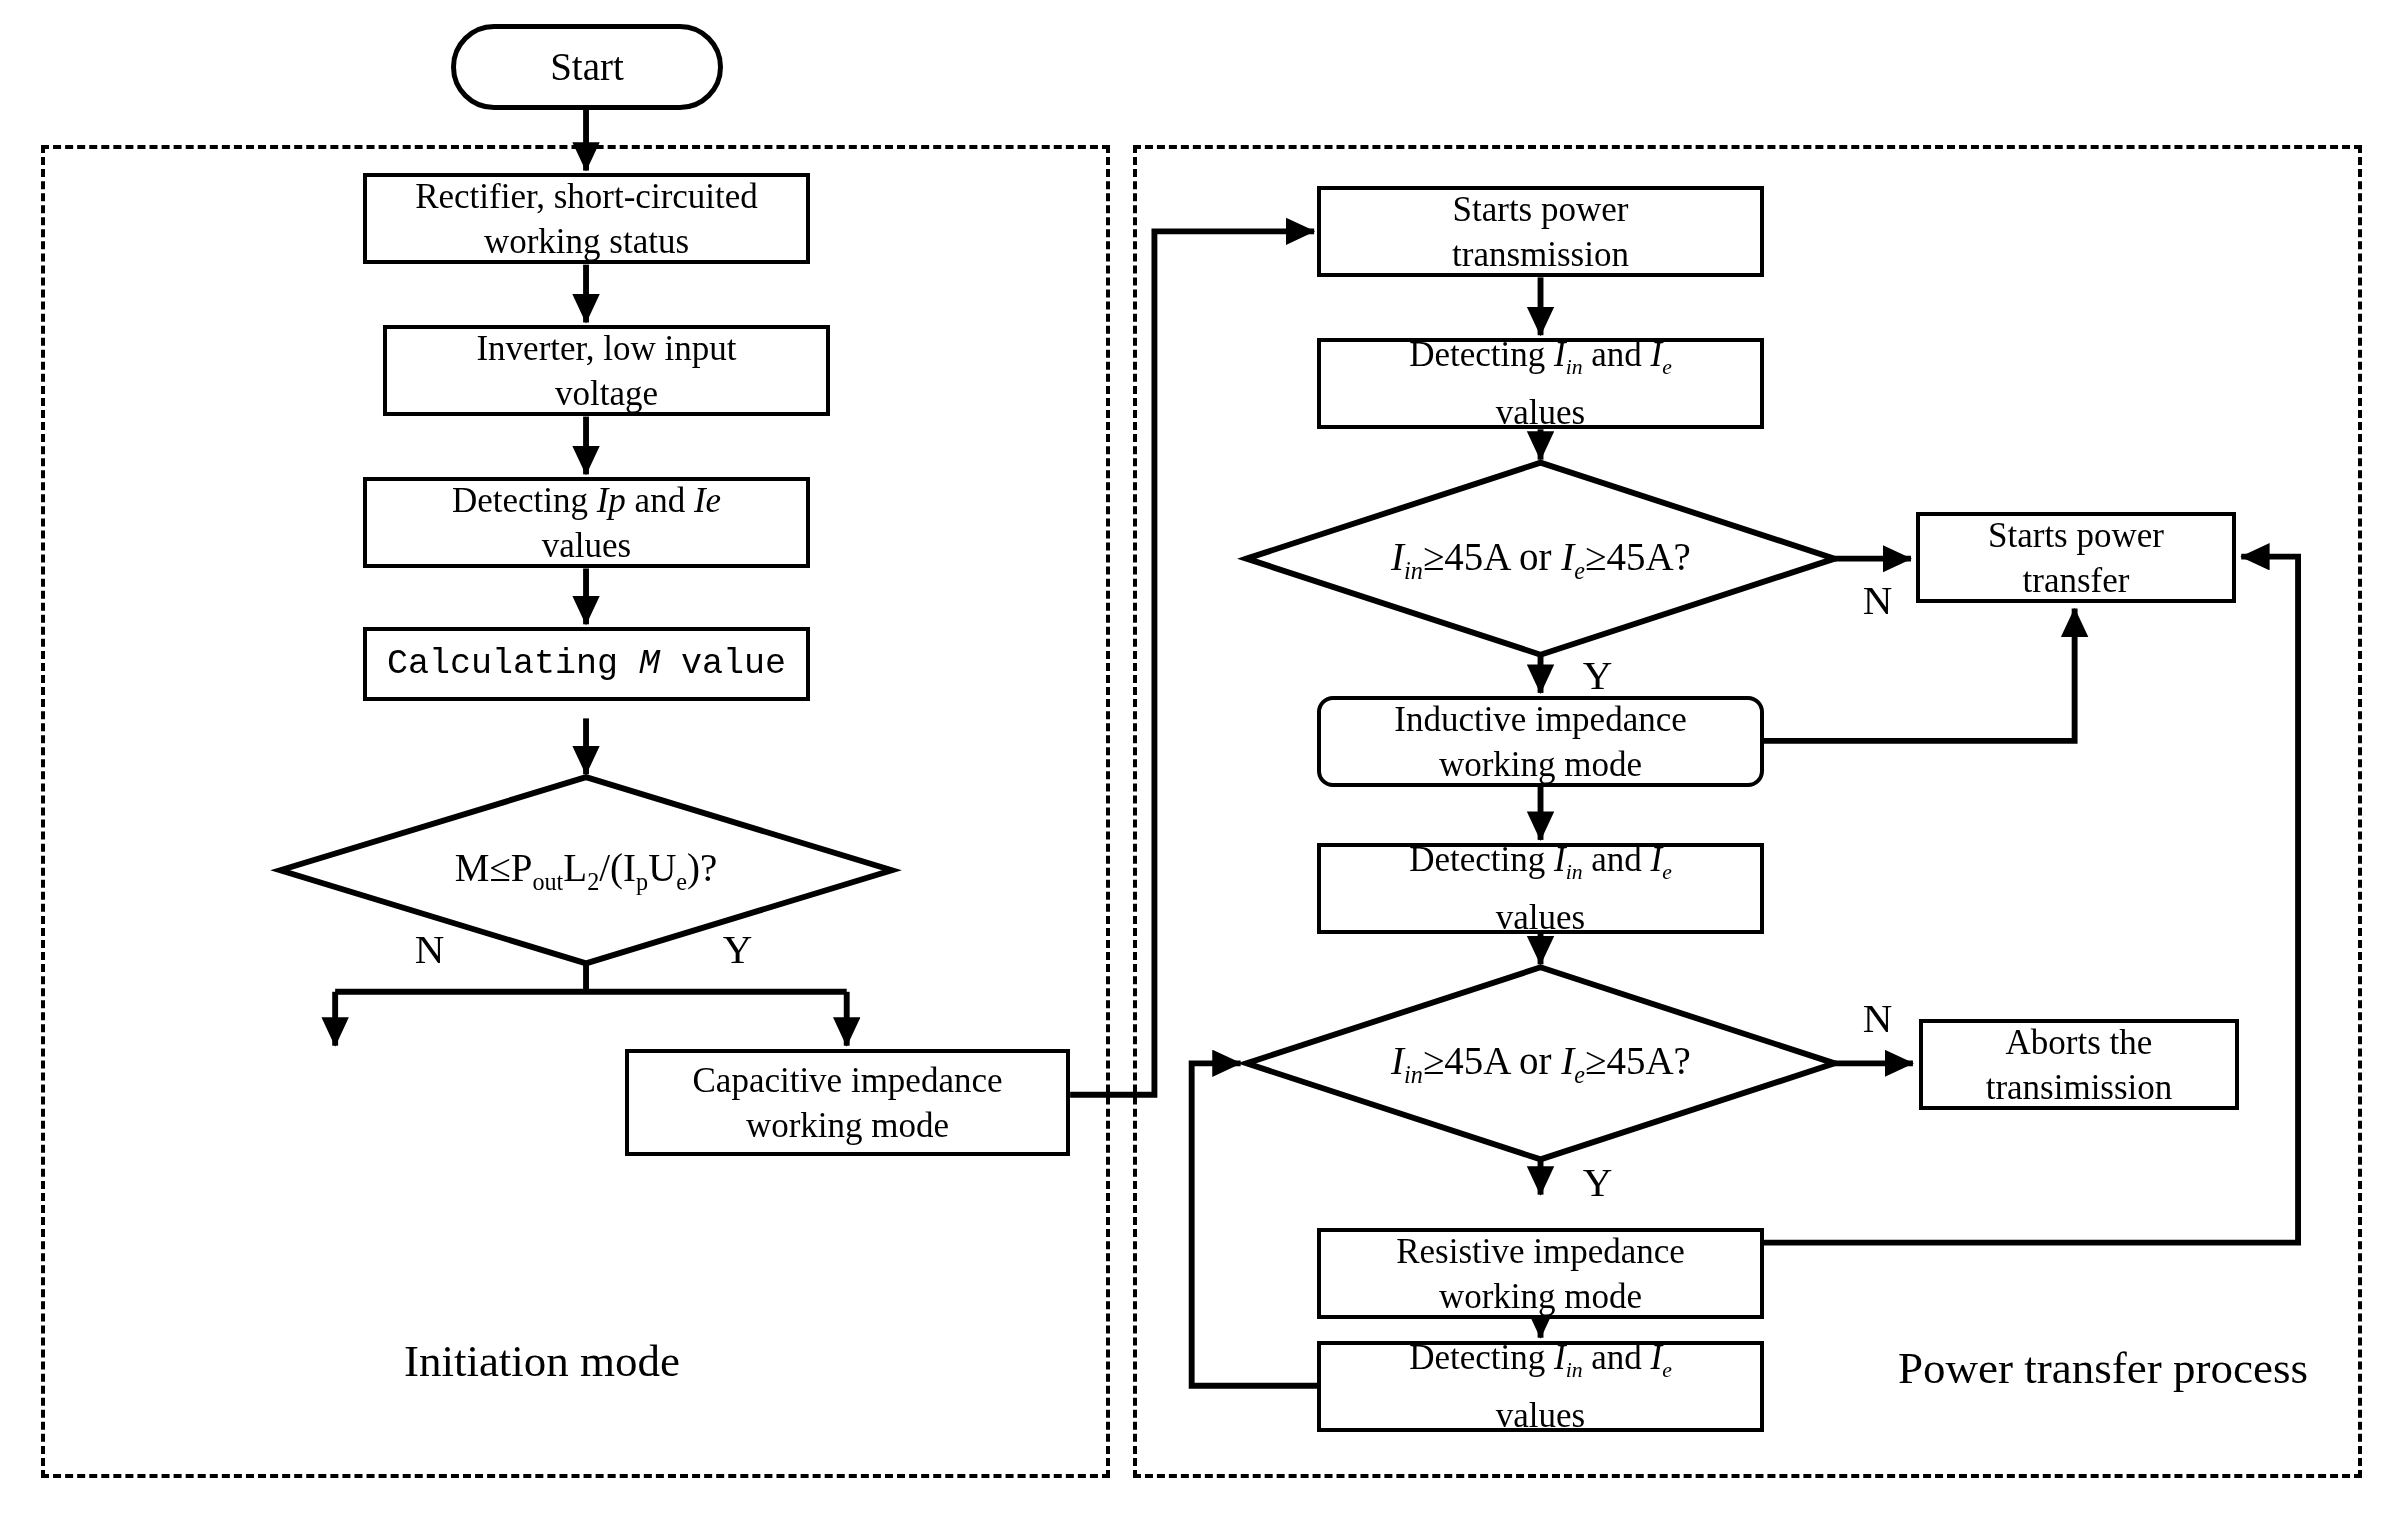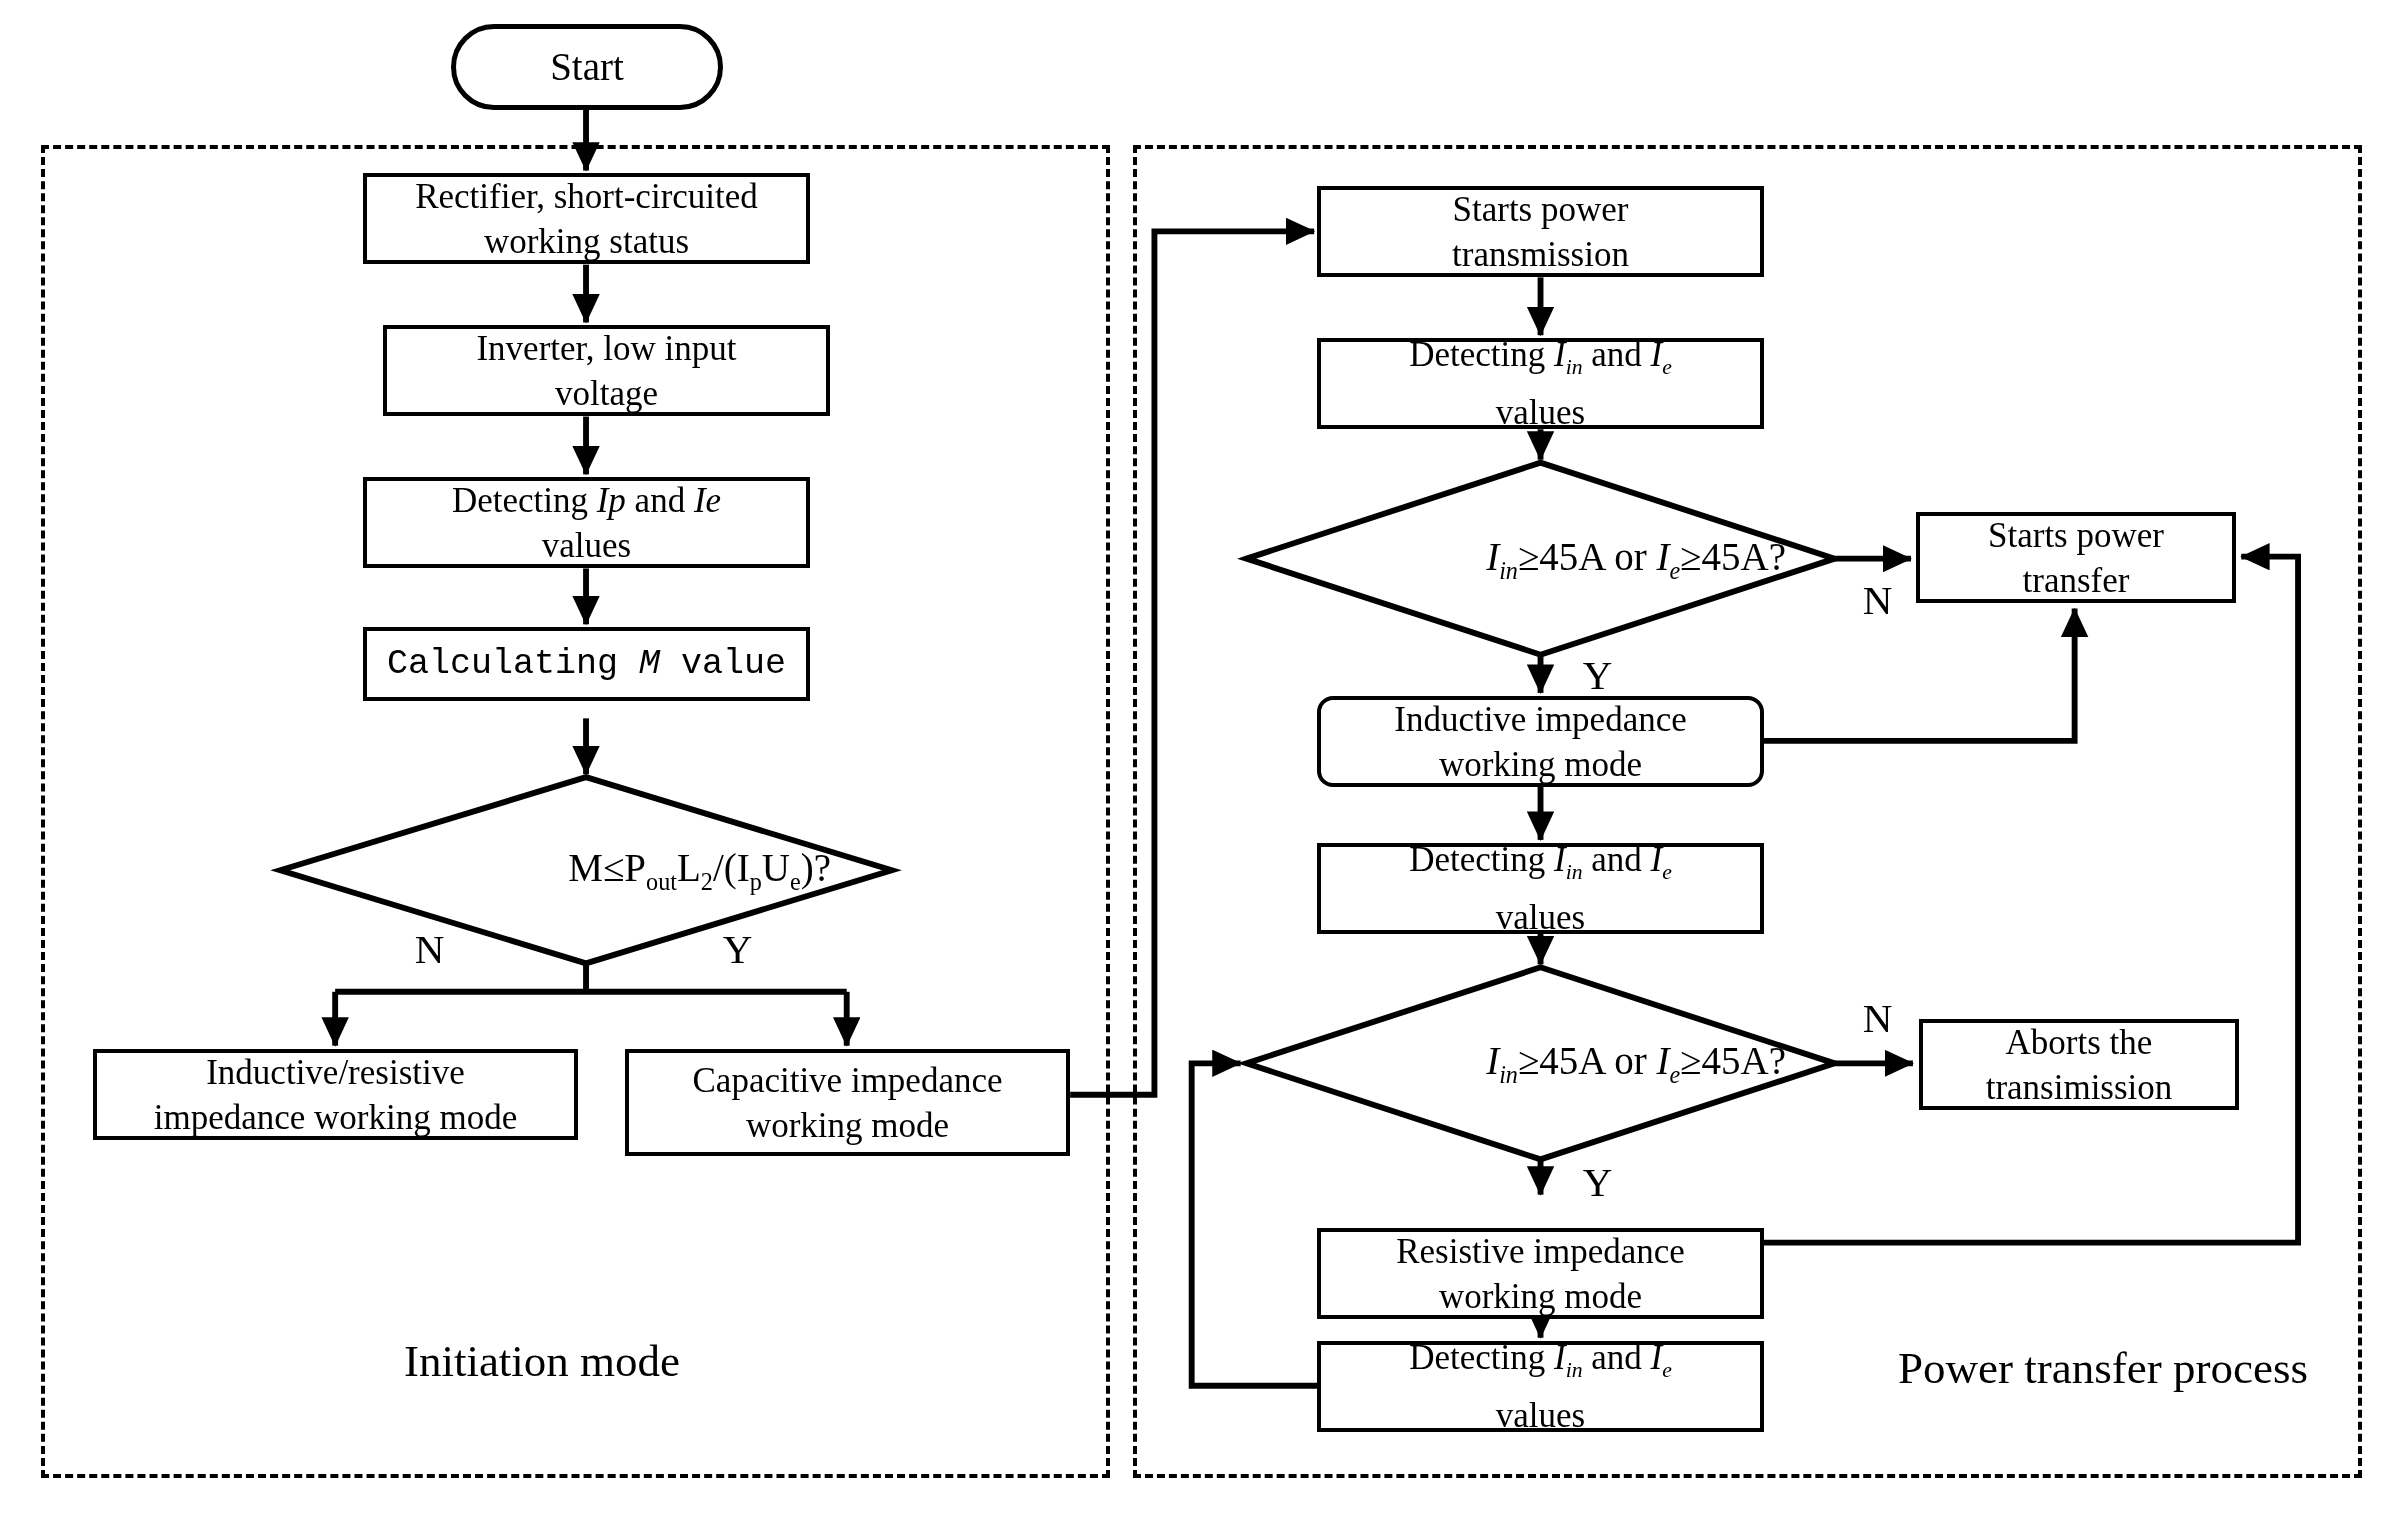--- a/index.html
+++ b/index.html
@@ -9,21 +9,21 @@
   }
   .panel{position:absolute;border:4.9px dashed #000;background:transparent;}
   svg#wires{position:absolute;left:0;top:0;}
   .node{
     position:absolute;background:#fff;border:4.9px solid #000;
     display:flex;align-items:center;justify-content:center;text-align:center;
     font-size:35px;line-height:45px;box-sizing:border-box;
   }
   .node.oval{border-radius:45px;border-width:5.9px;font-size:39px;}
   .dtext{
-    position:absolute;display:flex;align-items:center;justify-content:flex-end;
+    position:absolute;display:flex;align-items:center;justify-content:center;
     text-align:center;font-size:39px;background:transparent;border:none;
   }
   .dtext sub{font-size:0.62em;}
   .node sub{font-size:0.62em;}
   .branch-label{
     position:absolute;font-size:41px;line-height:41px;text-align:center;width:59px;
   }
   .phase-label{
     position:absolute;font-size:45px;line-height:51px;text-align:center;width:608px;
   }
@@ -97,23 +97,20 @@
     <span>Calculating <i>M</i> value</span>
   </div>
 
   <div class="dtext" style="left:341px;top:821px;width:490px;height:98px;">
     <span>M≤P<sub>out</sub>L<sub>2</sub>/(I<sub>p</sub>U<sub>e</sub>)?</span>
   </div>
 
   <div class="branch-label" style="left:400px;top:929px;">N</div>
   <div class="branch-label" style="left:708px;top:929px;">Y</div>
 
-  <div class="node" style="left:93px;top:1049px;width:485px;height:91px;">
-    <span>Inductive/resistive<br>impedance working mode</span>
-  </div>
 
   <div class="node" style="left:625px;top:1049px;width:445px;height:107px;">
     <span>Capacitive impedance<br>working mode</span>
   </div>
 
   <div class="phase-label" style="left:238px;top:1336px;">Initiation mode</div>
 
   <div class="node" style="left:1317px;top:186px;width:447px;height:91px;">
     <span>Starts power<br>transmission</span>
   </div>

